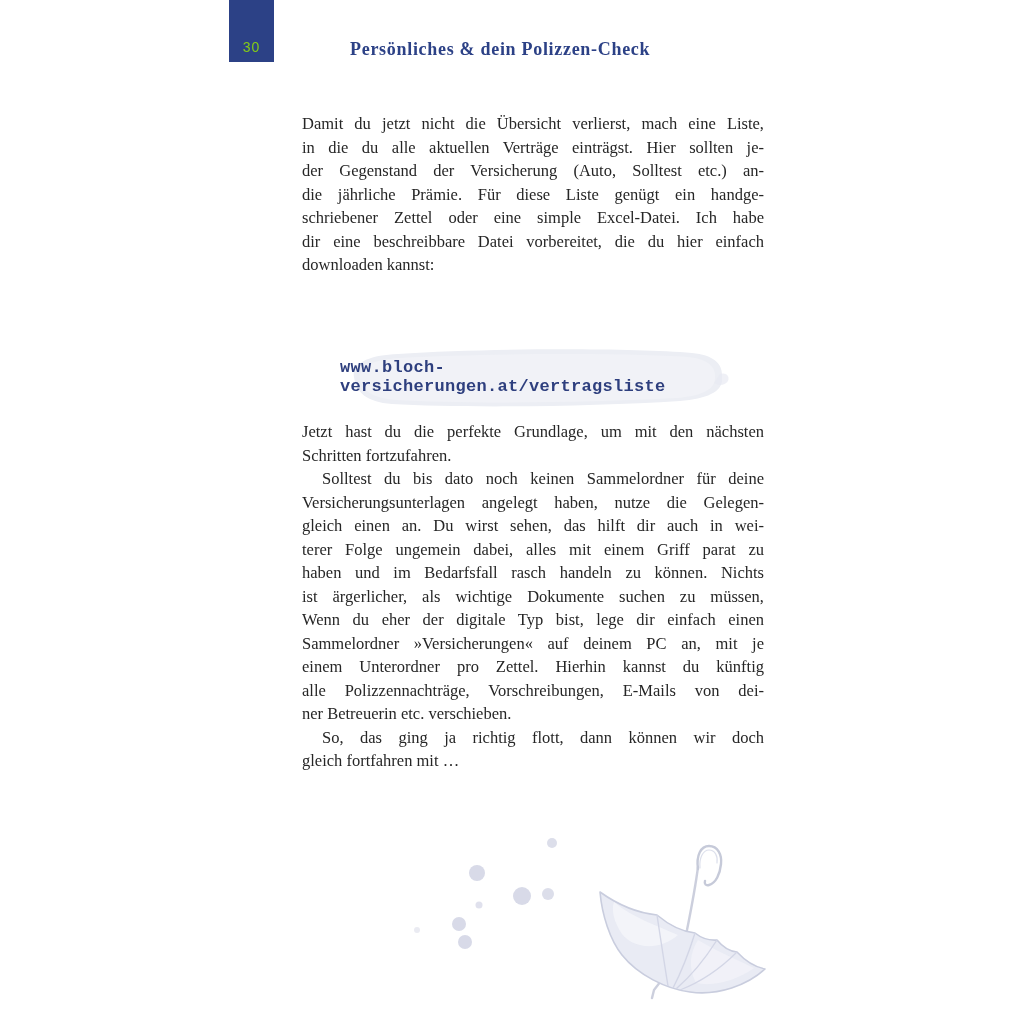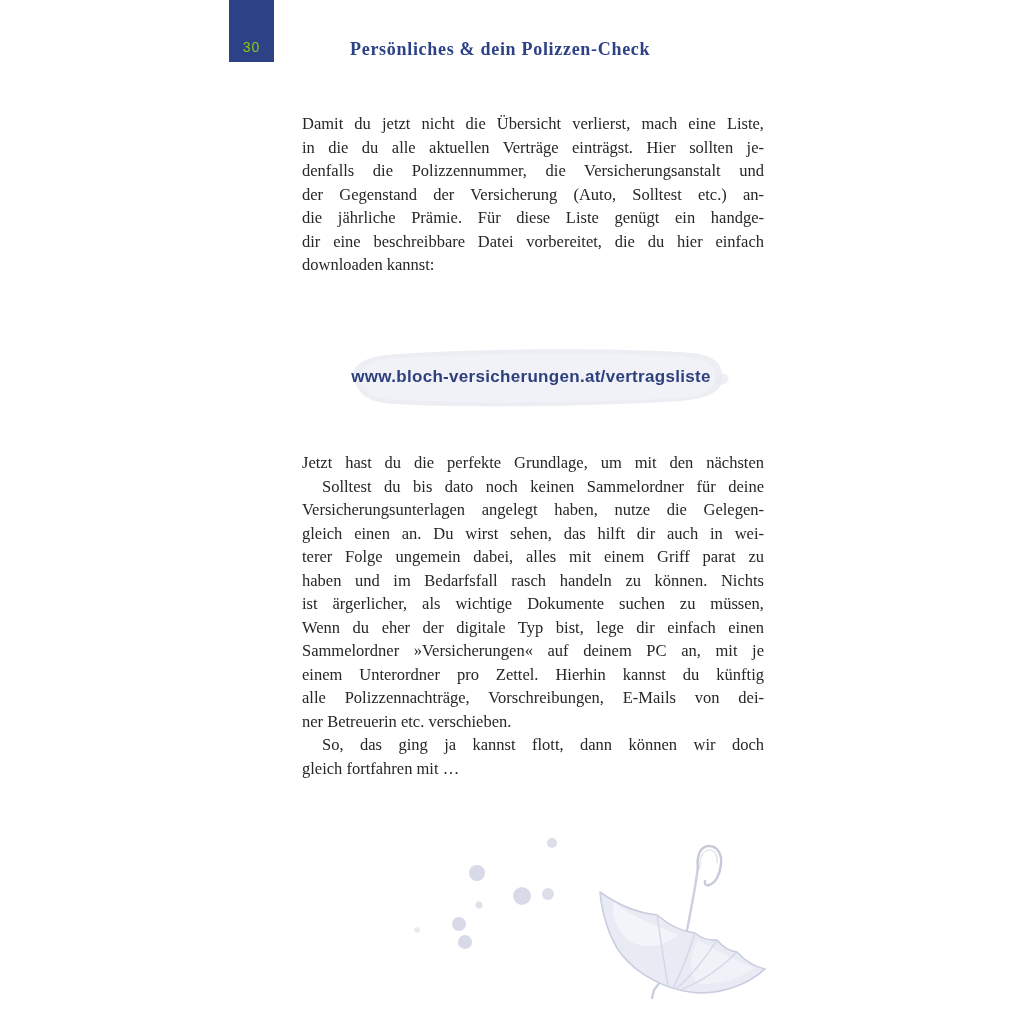--- a/index.html
+++ b/index.html
@@ -47,34 +47,34 @@
   }
   .textcol {
     position: absolute;
     left: 302px;
     width: 462px;
     color: var(--body-text);
     font-size: 16.5px;
     line-height: 23.5px;
   }
   #para1 { top: 112px; }
-  #paras-rest { top: 451px; }
+  #paras-rest { top: 420px; }
   .line { text-align: justify; text-align-last: justify; }
   .line.last { text-align-last: left; }
   .line.indent { text-indent: 20px; }
   .badge {
     position: absolute;
     left: 340px; top: 346px;
     width: 392px; height: 66px;
   }
   .badge svg { position: absolute; left: 0; top: 0; }
   .badge .link {
     position: absolute; left: 0; top: 0; right: 10px; bottom: 4px;
     display: flex; align-items: center; justify-content: center;
-    font-family: Liberation Sans, sans-serif;
+    font-family: Liberation Mono, monospace;
     font-weight: bold;
     font-size: 17px;
     letter-spacing: 0.3px;
     color: var(--link-blue);
     text-decoration: none;
     cursor: pointer;
   }
   #dots {
     position: absolute; left: 400px; top: 830px;
     width: 180px; height: 130px;
@@ -91,52 +91,53 @@
 
   <div class="pagenum-block">
     <span>30</span>
   </div>
 
   <div class="running-head">Persönliches &amp; dein Polizzen-Check</div>
 
   <div id="para1" class="textcol">
       <div class="line">Damit du jetzt nicht die Übersicht verlierst, mach eine Liste,</div>
       <div class="line">in die du alle aktuellen Verträge einträgst. Hier sollten je-</div>
-      <div class="line">denfalls die Polizzennummer, die Versicherungsanstalt und</div>
       <div class="line">der Gegenstand der Versicherung (Auto, Solltest etc.) an-</div>
       <div class="line">die jährliche Prämie. Für diese Liste genügt ein handge-</div>
+      <div class="line">schriebener Zettel oder eine simple Excel-Datei. Ich habe</div>
       <div class="line">dir eine beschreibbare Datei vorbereitet, die du hier einfach</div>
       <div class="line last">downloaden kannst:</div>
     </div>
 
   <div class="badge">
     <svg width="392" height="66" viewBox="0 0 392 66">
       <path d="M14,31 C11,17 30,9 58,8 C150,2 290,2 352,7 C374,9 383,18 382,31
                C384,45 368,53 340,55 C248,61 118,62 52,58 C26,56 16,46 14,31 Z" fill="#eceef4"></path>
       <path d="M20,33 C18,21 34,13 60,12 C150,7 288,7 348,11 C368,13 376,21 375,31
                C376,43 362,50 336,52 C246,57 120,58 56,54 C32,52 22,44 20,33 Z" fill="#f1f2f7"></path>
       <path d="M380,28 C386,26 390,30 388,35 C385,40 378,40 374,37" fill="#e8eaf2" opacity="0.7"></path>
     </svg>
     <a class="link">www.bloch-versicherungen.at/vertragsliste</a>
   </div>
 
   <div id="paras-rest" class="textcol">
       <div class="line">Jetzt hast du die perfekte Grundlage, um mit den nächsten</div>
+      <div class="line last">Schritten fortzufahren.</div>
       <div class="line indent">Solltest du bis dato noch keinen Sammelordner für deine</div>
       <div class="line">Versicherungsunterlagen angelegt haben, nutze die Gelegen-</div>
       <div class="line">gleich einen an. Du wirst sehen, das hilft dir auch in wei-</div>
       <div class="line">terer Folge ungemein dabei, alles mit einem Griff parat zu</div>
       <div class="line">haben und im Bedarfsfall rasch handeln zu können. Nichts</div>
       <div class="line">ist ärgerlicher, als wichtige Dokumente suchen zu müssen,</div>
       <div class="line">Wenn du eher der digitale Typ bist, lege dir einfach einen</div>
       <div class="line">Sammelordner »Versicherungen« auf deinem PC an, mit je</div>
       <div class="line">einem Unterordner pro Zettel. Hierhin kannst du künftig</div>
       <div class="line">alle Polizzennachträge, Vorschreibungen, E-Mails von dei-</div>
       <div class="line last">ner Betreuerin etc. verschieben.</div>
-      <div class="line indent">So, das ging ja kannst flott, dann können wir doch</div>
+      <div class="line indent">So, das ging ja richtig flott, dann können wir doch</div>
       <div class="line last">gleich fortfahren mit …</div>
     </div>
 
   <svg id="dots" viewBox="0 0 180 130">
       <circle cx="152" cy="13" r="5" fill="#d8dae8" opacity="0.9"></circle>
       <circle cx="77" cy="43" r="8" fill="#d8dae8" opacity="1"></circle>
       <circle cx="148" cy="64" r="6" fill="#d8dae8" opacity="0.9"></circle>
       <circle cx="122" cy="66" r="9" fill="#d8dae8" opacity="1"></circle>
       <circle cx="79" cy="75" r="3.5" fill="#d8dae8" opacity="0.8"></circle>
       <circle cx="17" cy="100" r="3" fill="#d8dae8" opacity="0.55"></circle>

